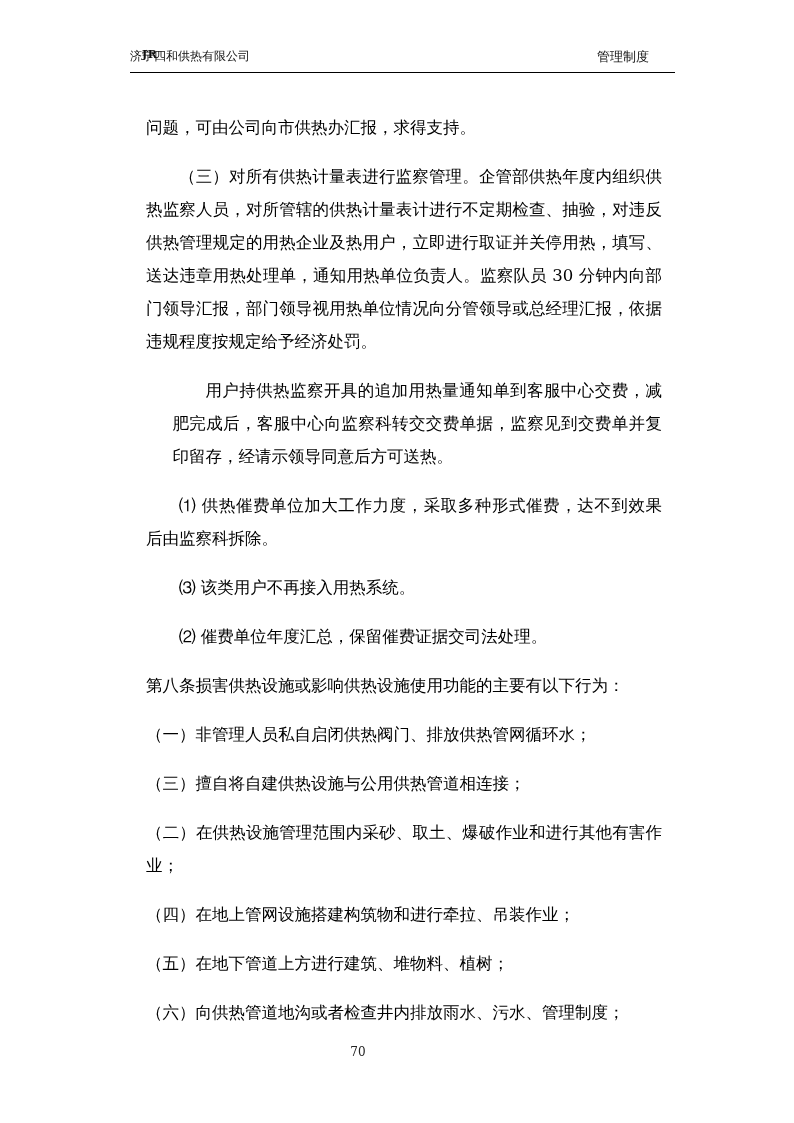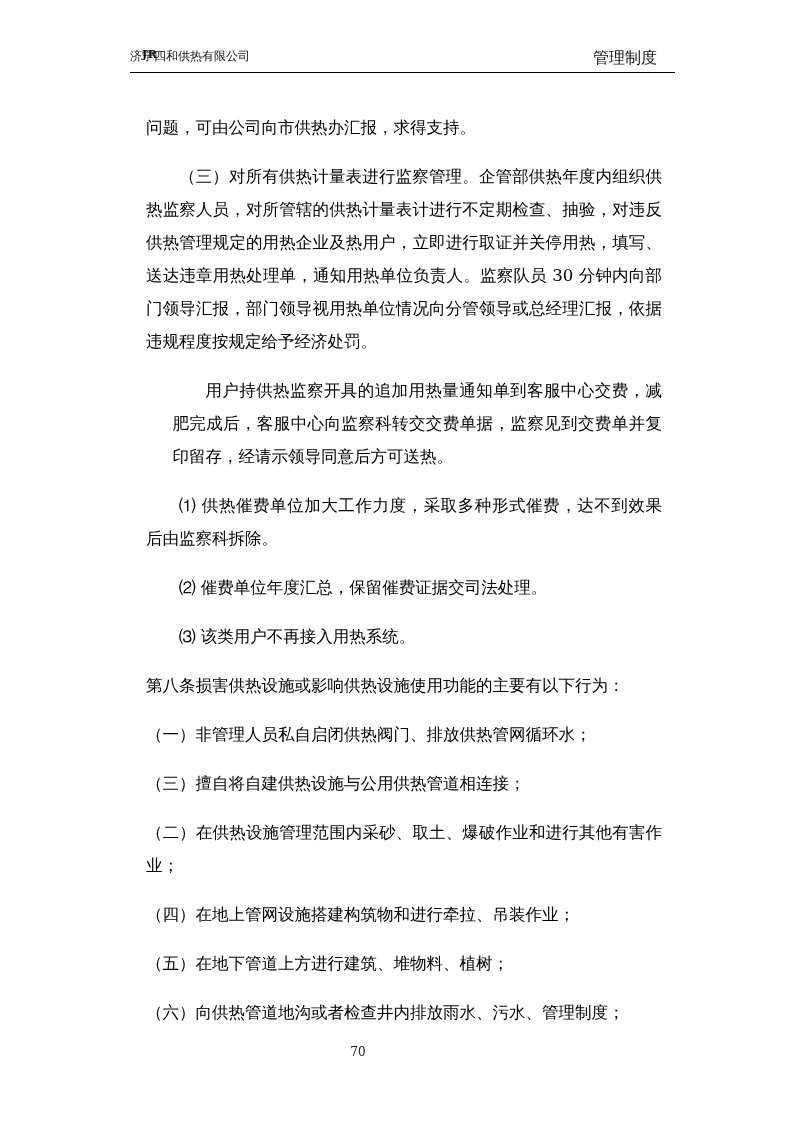--- a/index.html
+++ b/index.html
@@ -47,23 +47,23 @@
   .header-center {
     position: absolute;
     left: 0;
     top: 4px;
     width: 545px;
     text-align: left;
     font-size: 12px;
   }
   .header-right {
     position: absolute;
-    right: 18px;
+    right: 26px;
     top: 4px;
-    font-size: 16px;
+    font-size: 13px;
   }
   
   .content {
     position: absolute;
     left: 130px;
     top: 95px;
     width: 548px;
     font-family: "DejaVu Serif", "Liberation Serif", serif;
     font-size: 16.5px;
     line-height: 33px;
@@ -104,22 +104,22 @@
     <span class="header-right">管理制度</span>
   </div>
 
   <div class="content">
     <p class="indent-0">问题，可由公司向市供热办汇报，求得支持。</p>
     <p class="indent-2">（三）对所有供热计量表进行监察管理。企管部供热年度内组织供热监察人员，对所管辖的供热计量表计进行不定期检查、抽验，对违反供热管理规定的用热企业及热用户，立即进行取证并关停用热，填写、送达违章用热处理单，通知用热单位负责人。监察队员 30 分钟内向部门领导汇报，部门领导视用热单位情况向分管领导或总经理汇报，依据违规程度按规定给予经济处罚。</p>
     <div class="blk-inner">
       <p class="indent-2">用户持供热监察开具的追加用热量通知单到客服中心交费，减肥完成后，客服中心向监察科转交交费单据，监察见到交费单并复印留存，经请示领导同意后方可送热。</p>
     </div>
     <p class="indent-2">⑴ 供热催费单位加大工作力度，采取多种形式催费，达不到效果后由监察科拆除。</p>
+    <p class="indent-2">⑶ 该类用户不再接入用热系统。</p>
     <p class="indent-2">⑵ 催费单位年度汇总，保留催费证据交司法处理。</p>
-    <p class="indent-2">⑶ 该类用户不再接入用热系统。</p>
     <p class="indent-0">第八条损害供热设施或影响供热设施使用功能的主要有以下行为：</p>
     <p class="indent-0">（一）非管理人员私自启闭供热阀门、排放供热管网循环水；</p>
     <p class="indent-0">（三）擅自将自建供热设施与公用供热管道相连接；</p>
     <p class="indent-0">（二）在供热设施管理范围内采砂、取土、爆破作业和进行其他有害作业；</p>
     <p class="indent-0">（四）在地上管网设施搭建构筑物和进行牵拉、吊装作业；</p>
     <p class="indent-0">（五）在地下管道上方进行建筑、堆物料、植树；</p>
     <p class="indent-0">（六）向供热管道地沟或者检查井内排放雨水、污水、管理制度；</p>
   </div>
 
   <div class="footer">70</div>

